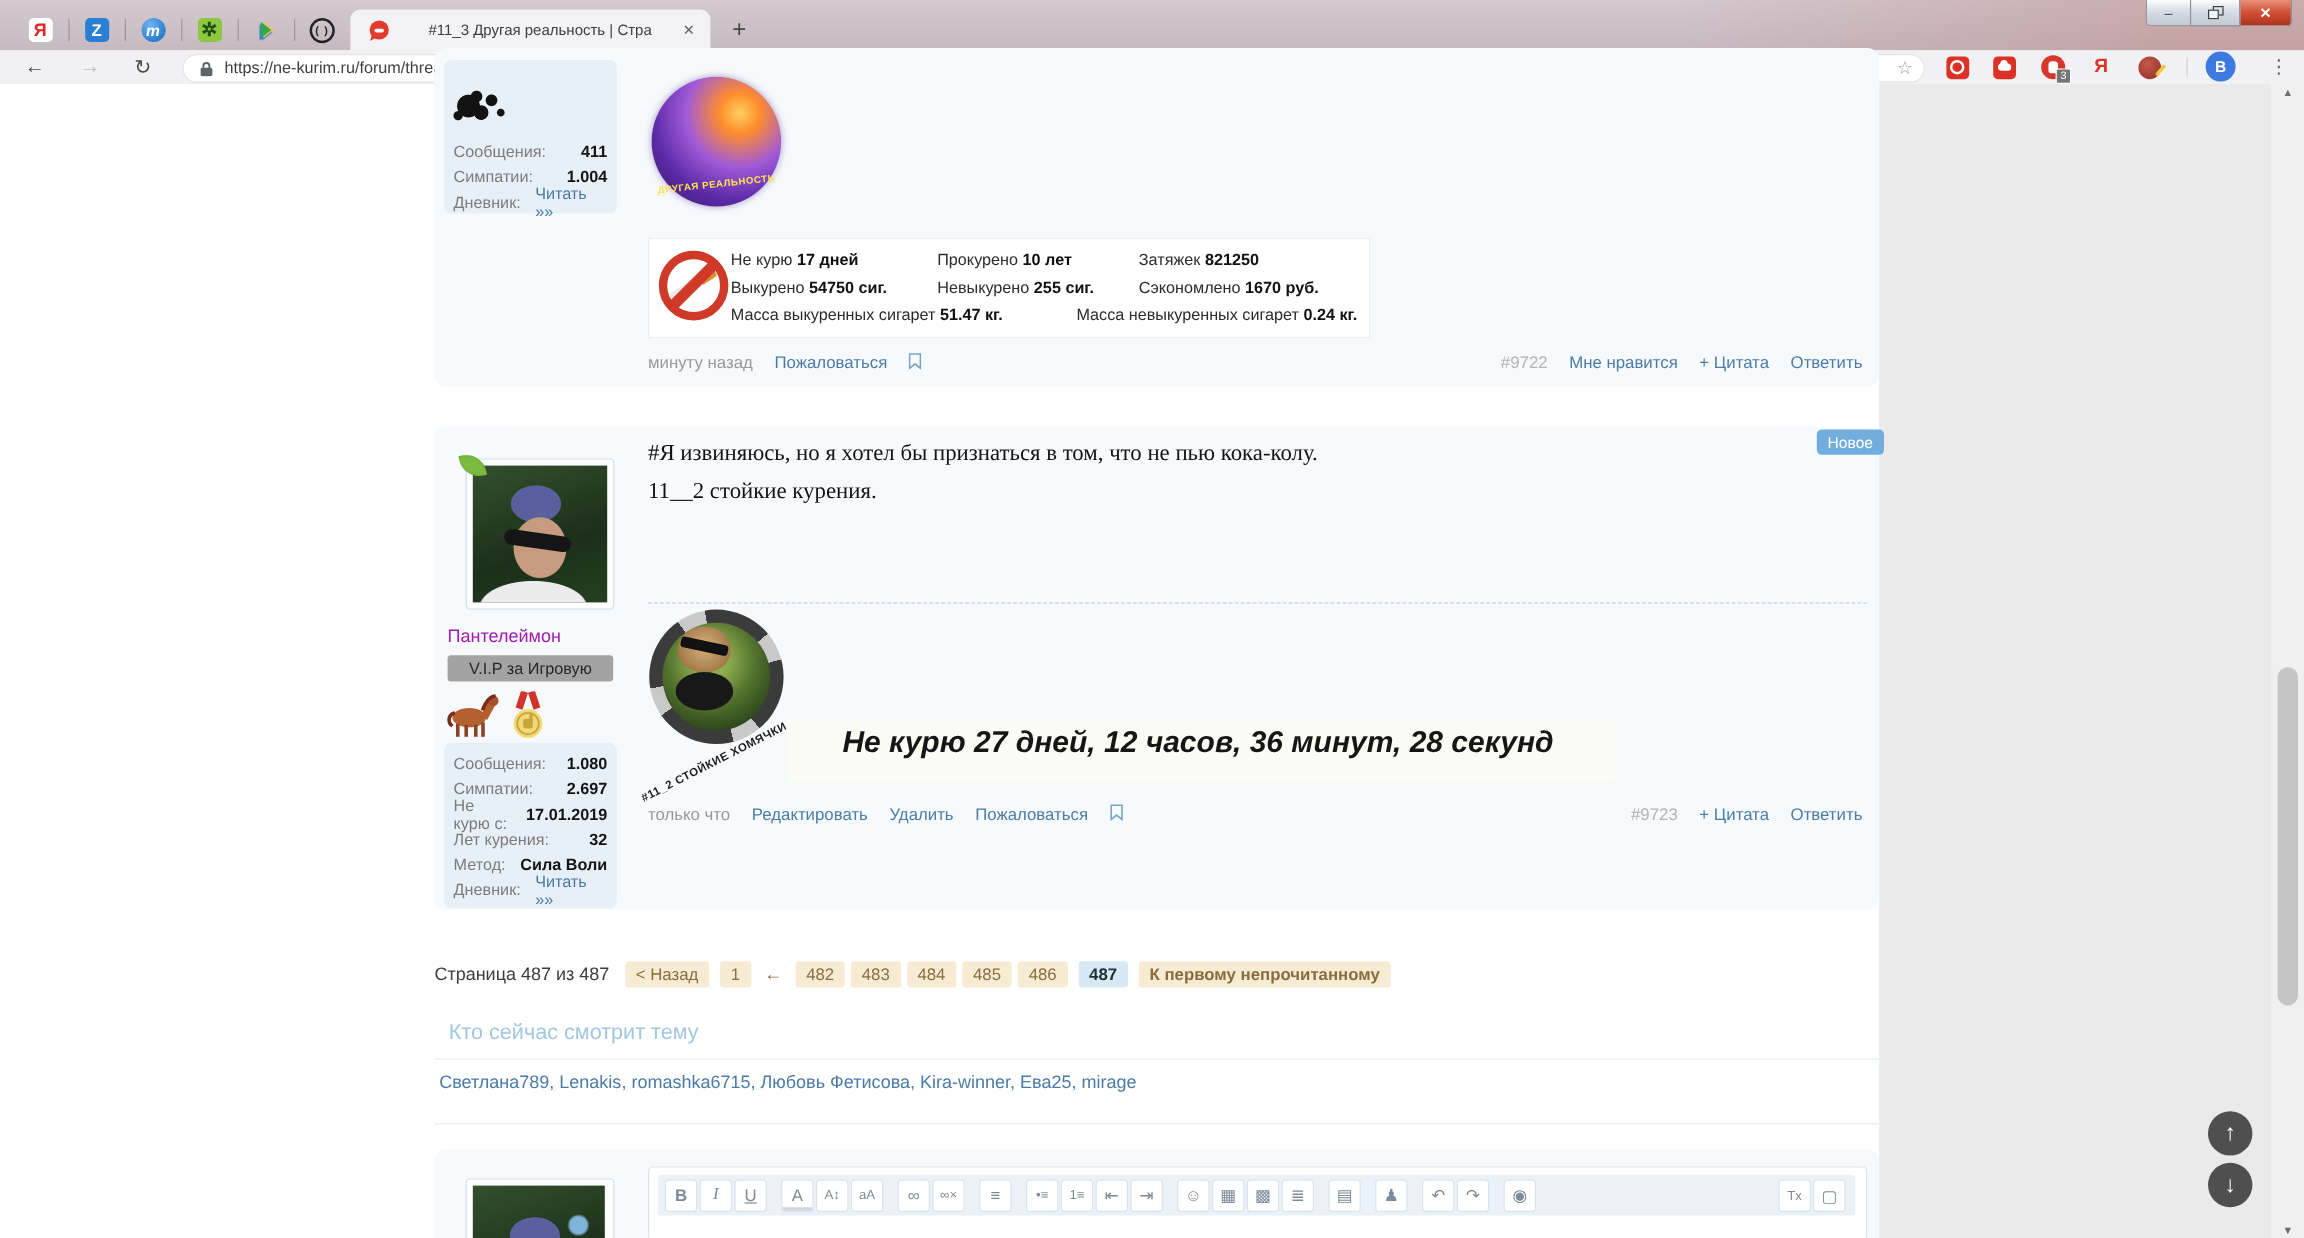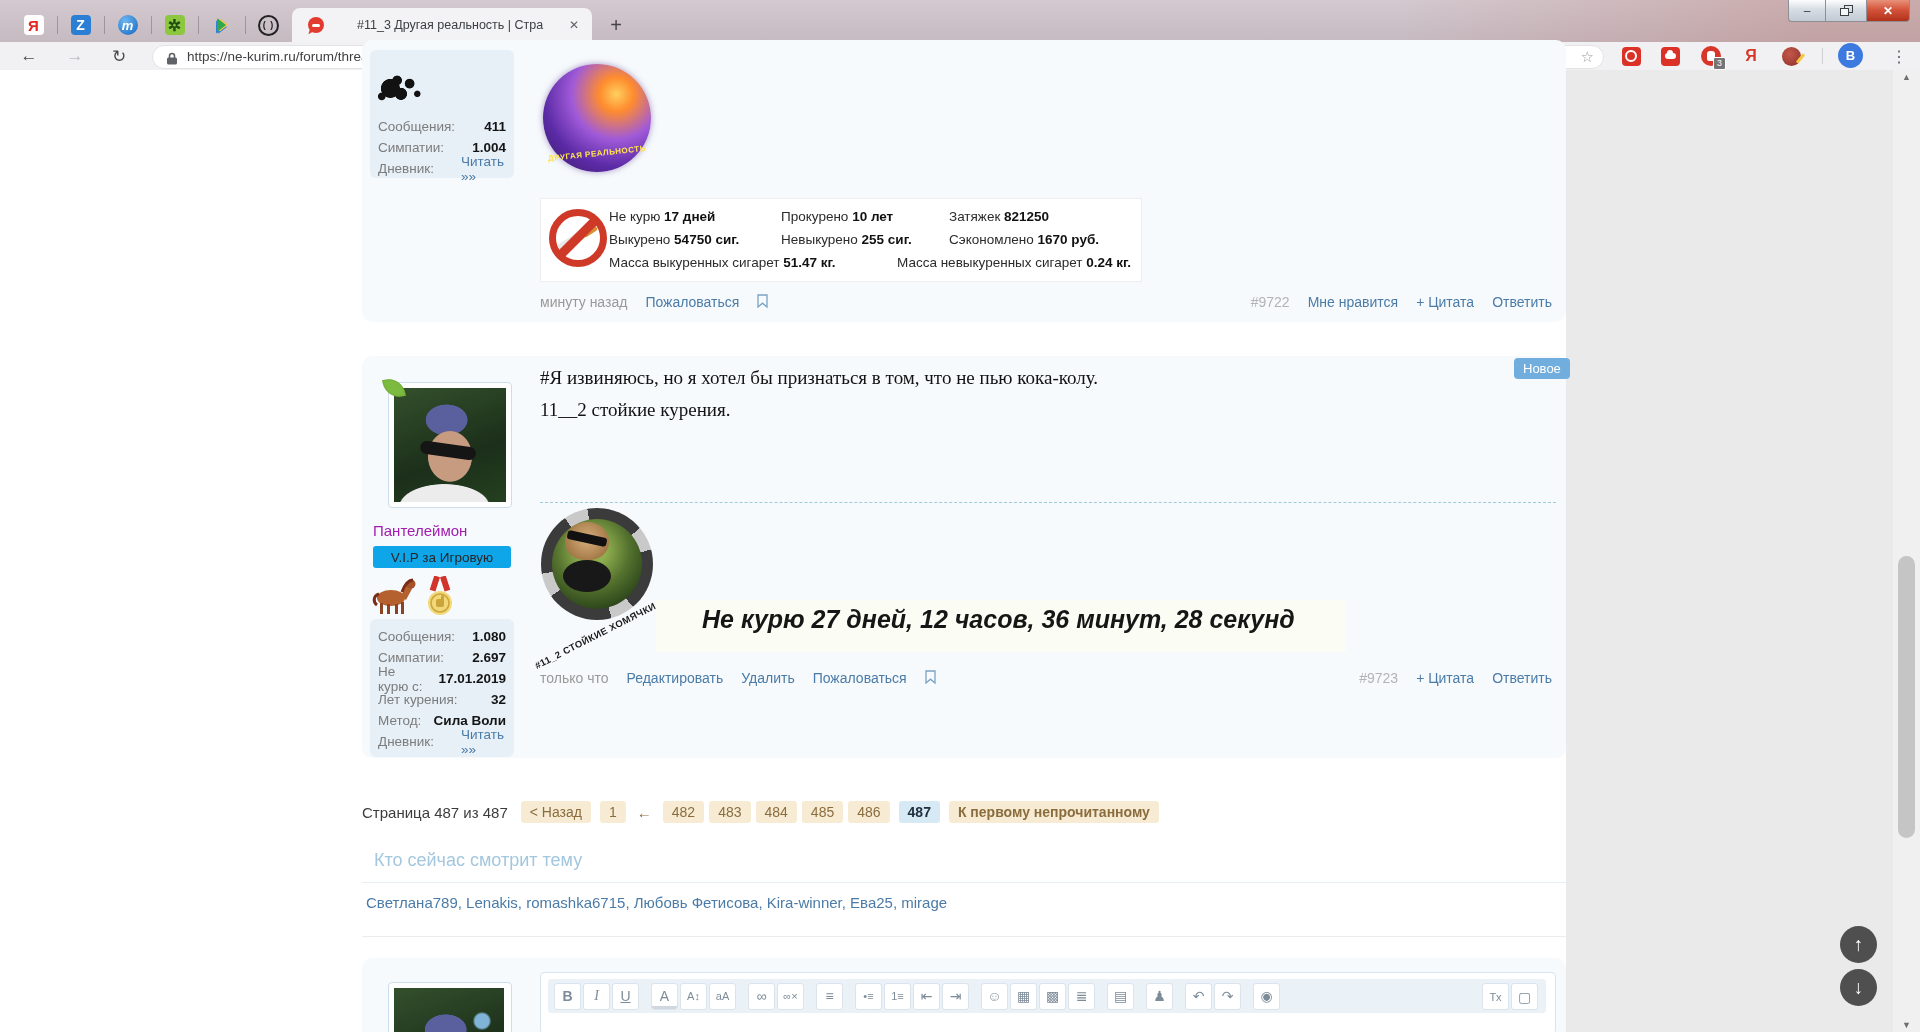--- a/index.html
+++ b/index.html
@@ -67,21 +67,21 @@
   .gutter{position:absolute;left:1566px;top:0;width:327px;height:962px;background:#eaeaea;}
   .sbar{position:absolute;left:1893px;top:0;width:27px;height:962px;background:#f0f0f0;}
   .sarrow{position:absolute;left:1893px;width:27px;height:14px;color:#6e6e6e;font-size:9px;text-align:center;line-height:14px;}
   .sthumb{position:absolute;left:1898px;top:486px;width:17px;height:282px;background:#c5c5c5;border-radius:9px;}
 
   .card{position:absolute;background:#f6fafc;border-radius:10px;}
   .sbblock{position:absolute;background:#e7eff7;border-radius:6px;}
   .srow{display:flex;justify-content:space-between;height:21px;font-size:13.5px;align-items:center;gap:12px;}
   .sl{color:#7c7c7c;}
   .sv{color:#141414;font-weight:bold;}
-  .srow.lnk .sv{color:#4b7ba7;font-weight:normal;margin-left:15px;}
+  .srow.lnk .sv{color:#4b7ba7;font-weight:normal;}
 
   .splat{position:absolute;left:376px;top:4px;width:48px;height:32px;background:
     radial-gradient(circle at 30% 45%,#121212 0 24%,transparent 26%),
     radial-gradient(circle at 52% 62%,#121212 0 18%,transparent 20%),
     radial-gradient(circle at 70% 30%,#121212 0 11%,transparent 13%),
     radial-gradient(circle at 44% 20%,#121212 0 12%,transparent 14%),
     radial-gradient(circle at 86% 62%,#121212 0 6%,transparent 8%),
     radial-gradient(circle at 12% 70%,#121212 0 7%,transparent 9%);}
 
   .tlogo{position:absolute;left:543px;top:-6px;width:108px;height:108px;border-radius:50%;
@@ -109,21 +109,21 @@
 
   .avbox{position:absolute;left:388px;top:312px;width:122px;height:124px;background:#fff;border:1px solid #ccdeeb;border-radius:4px;}
   .avimg{position:absolute;left:5px;top:5px;right:5px;bottom:5px;overflow:hidden;background:
     radial-gradient(ellipse 40px 46px at 50% 60%,#c79b80 0 54%,transparent 56%),
     radial-gradient(ellipse 38px 28px at 47% 28%,#5a5f9e 0 54%,transparent 56%),
     radial-gradient(ellipse 76px 38px at 45% 104%,#ececec 0 58%,transparent 60%),
     linear-gradient(160deg,#33502c,#1c2f1a 60%,#24401f);}
   .avimg .glasses{position:absolute;left:26px;top:56px;width:56px;height:13px;background:#151515;border-radius:7px;transform:rotate(8deg);}
   .leaf{position:absolute;left:384px;top:308px;width:20px;height:20px;background:#7cbb3f;border-radius:0 85% 0 85%;transform:rotate(-12deg);box-shadow:inset 0 0 2px #5d9427;}
   .uname{position:absolute;left:373px;top:452px;font-size:15px;font-weight:normal;color:#a21caf;}
-  .vip{position:absolute;left:373px;top:476px;width:138px;height:22px;background:#0ea5e9;border-radius:3px;color:#262626;font-size:13.5px;display:flex;align-items:center;justify-content:center;}
+  .vip{position:absolute;left:373px;top:476px;width:138px;height:22px;background:#a3a3a3;border-radius:3px;color:#262626;font-size:13.5px;display:flex;align-items:center;justify-content:center;}
 
   .msg{position:absolute;left:540px;top:292px;width:980px;font-family:"Liberation Serif",serif;font-size:19px;line-height:32px;color:#131313;}
   .dash{position:absolute;left:540px;top:432px;width:1016px;border-top:1px dashed #9fcade;}
 
   .ham{position:absolute;left:541px;top:438px;width:112px;height:112px;border-radius:50%;
     background:conic-gradient(from 20deg,#3b3b3b 0 30deg,#c9c9c9 30deg 55deg,#3b3b3b 55deg 120deg,#c9c9c9 120deg 145deg,#3b3b3b 145deg 215deg,#c9c9c9 215deg 240deg,#3b3b3b 240deg 305deg,#c9c9c9 305deg 330deg,#3b3b3b 330deg 360deg);}
   .hamin{position:absolute;left:11px;top:11px;width:90px;height:90px;border-radius:50%;
     background:radial-gradient(circle at 45% 35%,#8fae4e 0 18%,#54722e 48%,#273f18 82%);}
   .hamface{position:absolute;left:24px;top:14px;width:44px;height:38px;border-radius:50% 50% 46% 46%;
     background:radial-gradient(circle at 50% 45%,#d8b07c,#9a6f3f 85%);}

